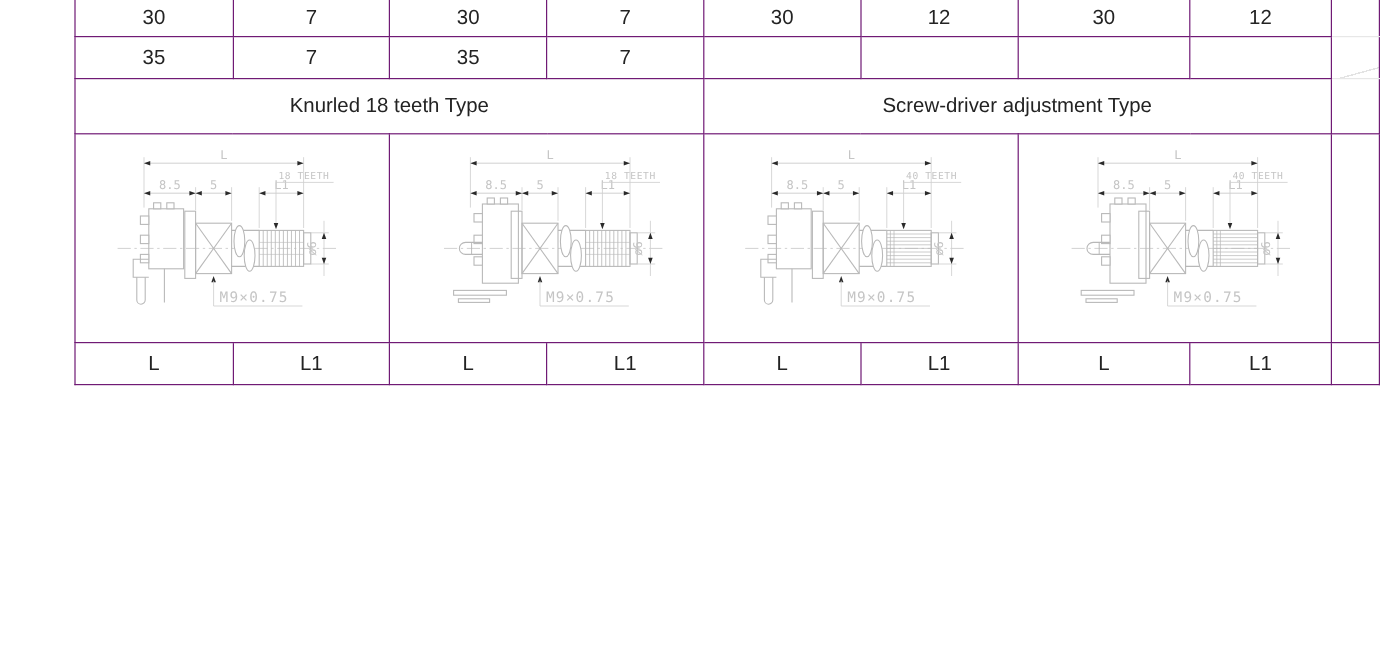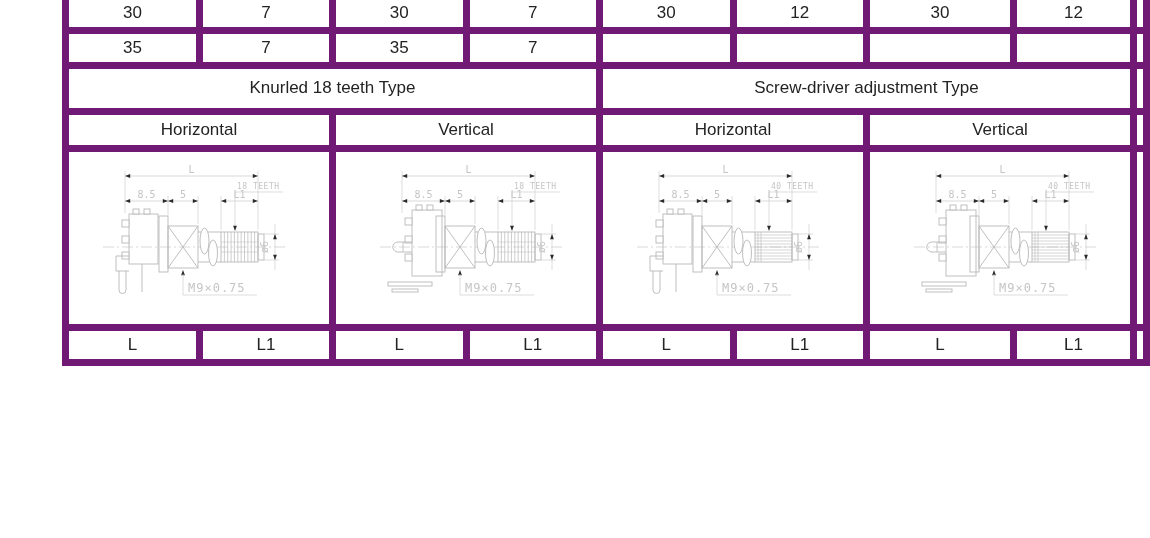--- a/index.html
+++ b/index.html
@@ -3,21 +3,21 @@
 <meta charset="utf-8">
 <style>
   html,body{margin:0;padding:0;background:#fff;}
   body{width:1150px;height:538px;font-family:"Liberation Sans", sans-serif;}
   .sheet{position:relative;width:1150px;height:538px;overflow:hidden;background:#fff;}
   table.spec{
     position:absolute;left:62px;top:0;
     border-collapse:collapse;table-layout:fixed;
   }
   table.spec td{
-    border:7px solid #701a75;
+    border:1px solid #701a75;
     text-align:center;vertical-align:middle;
     font-size:17px;color:#232323;padding:0;
     background:#fff;
   }
   tr.cut td{border-top:none;}
   td.gray{background:#f6f6f6;}
   td.na{
     background-image:linear-gradient(to bottom right,
       transparent calc(50% - 0.6px),
       #dedede calc(50% - 0.6px),
@@ -78,27 +78,20 @@
       <td class="na"></td>
       <td class="g9 bline na-cut"></td>
     </tr>
 
     <tr style="height:46px">
       <td class="gray" colspan="4">Knurled 18 teeth Type</td>
       <td class="gray" colspan="4">Screw-driver adjustment Type</td>
       <td class="g9"></td>
     </tr>
 
-    <tr style="height:37px">
-      <td class="gray" colspan="2">Horizontal</td>
-      <td class="gray" colspan="2">Vertical</td>
-      <td class="gray" colspan="2">Horizontal</td>
-      <td class="gray" colspan="2">Vertical</td>
-      <td class="g9"></td>
-    </tr>
 
     <tr style="height:174px">
       <td class="draw" colspan="2">
             <svg width="260" height="172" viewBox="0 0 260 172" xmlns="http://www.w3.org/2000/svg">
               <g transform="translate(2,0)">
                 <line x1="32" y1="95" x2="214" y2="95" stroke="#cfcfcf" stroke-width="0.8" stroke-dasharray="11 3 2 3"></line>
                 <rect x="58" y="62" width="29" height="50" fill="none" stroke="#b8b8b8" stroke-width="0.9"></rect>
                 <rect x="51" y="68" width="7" height="7" fill="#fff" stroke="#b8b8b8" stroke-width="0.9"></rect>
                 <rect x="51" y="84" width="7" height="7" fill="#fff" stroke="#b8b8b8" stroke-width="0.9"></rect>
                 <rect x="51" y="100" width="7" height="7" fill="#fff" stroke="#b8b8b8" stroke-width="0.9"></rect>

